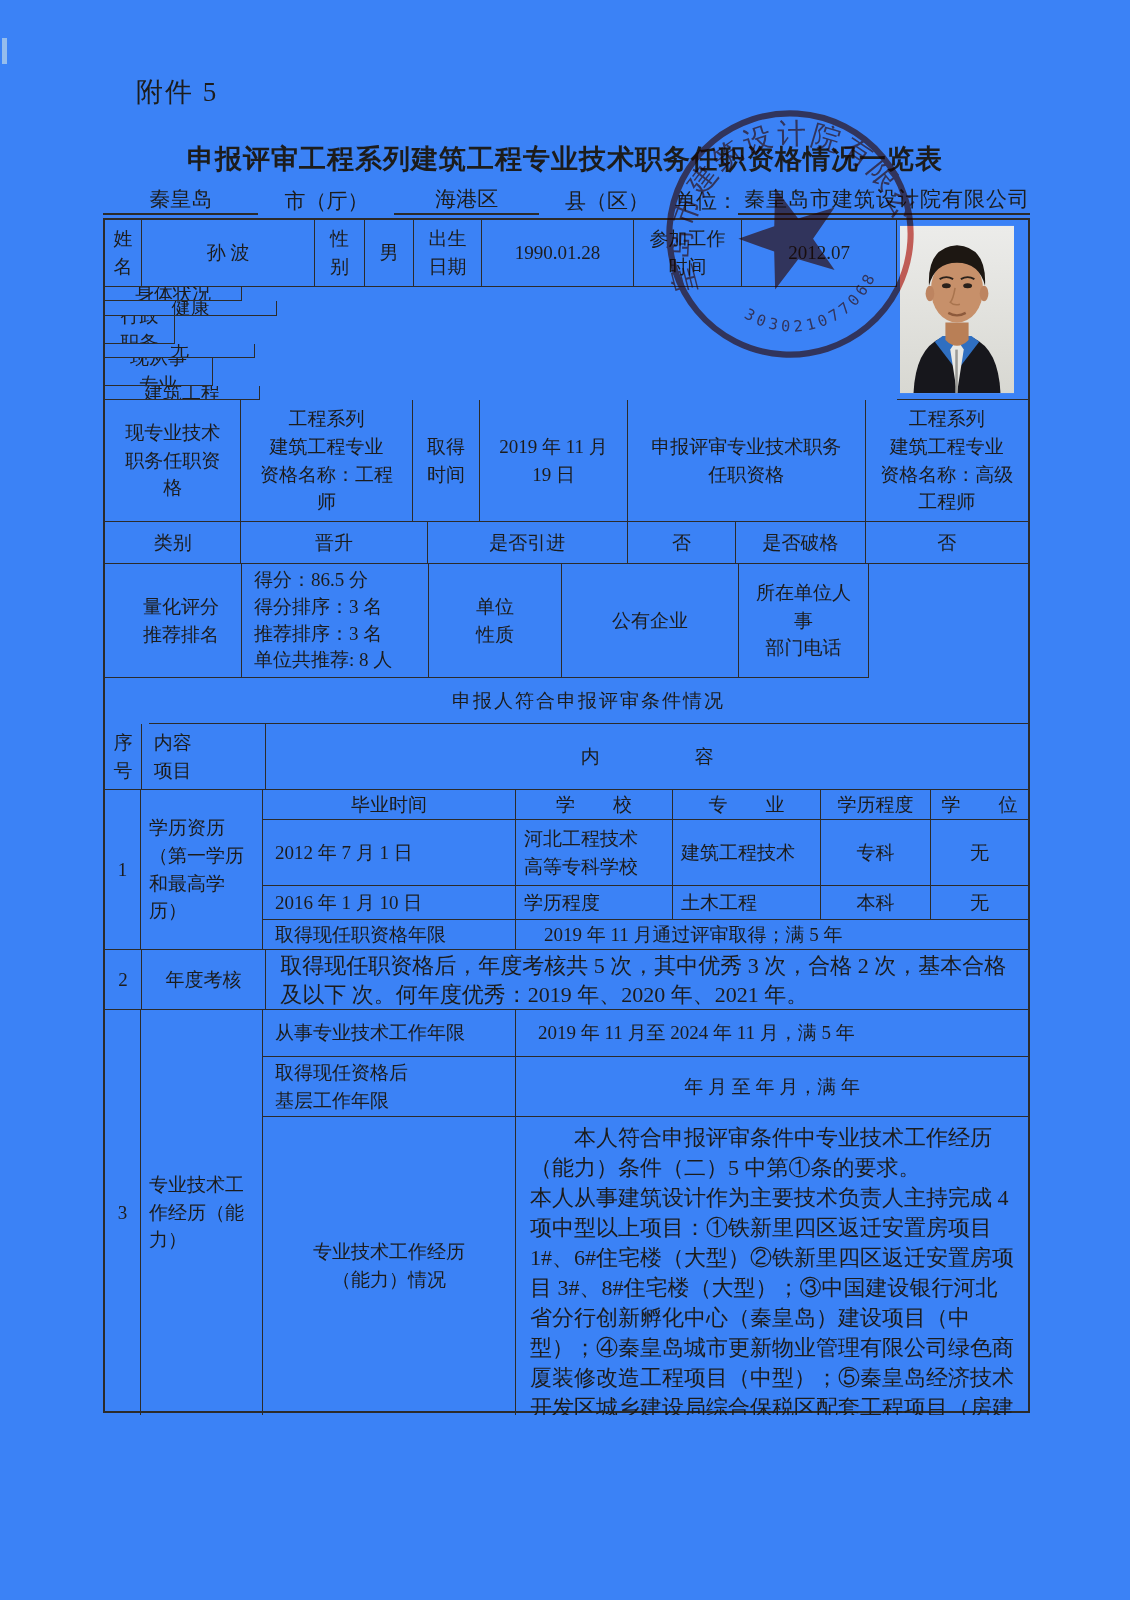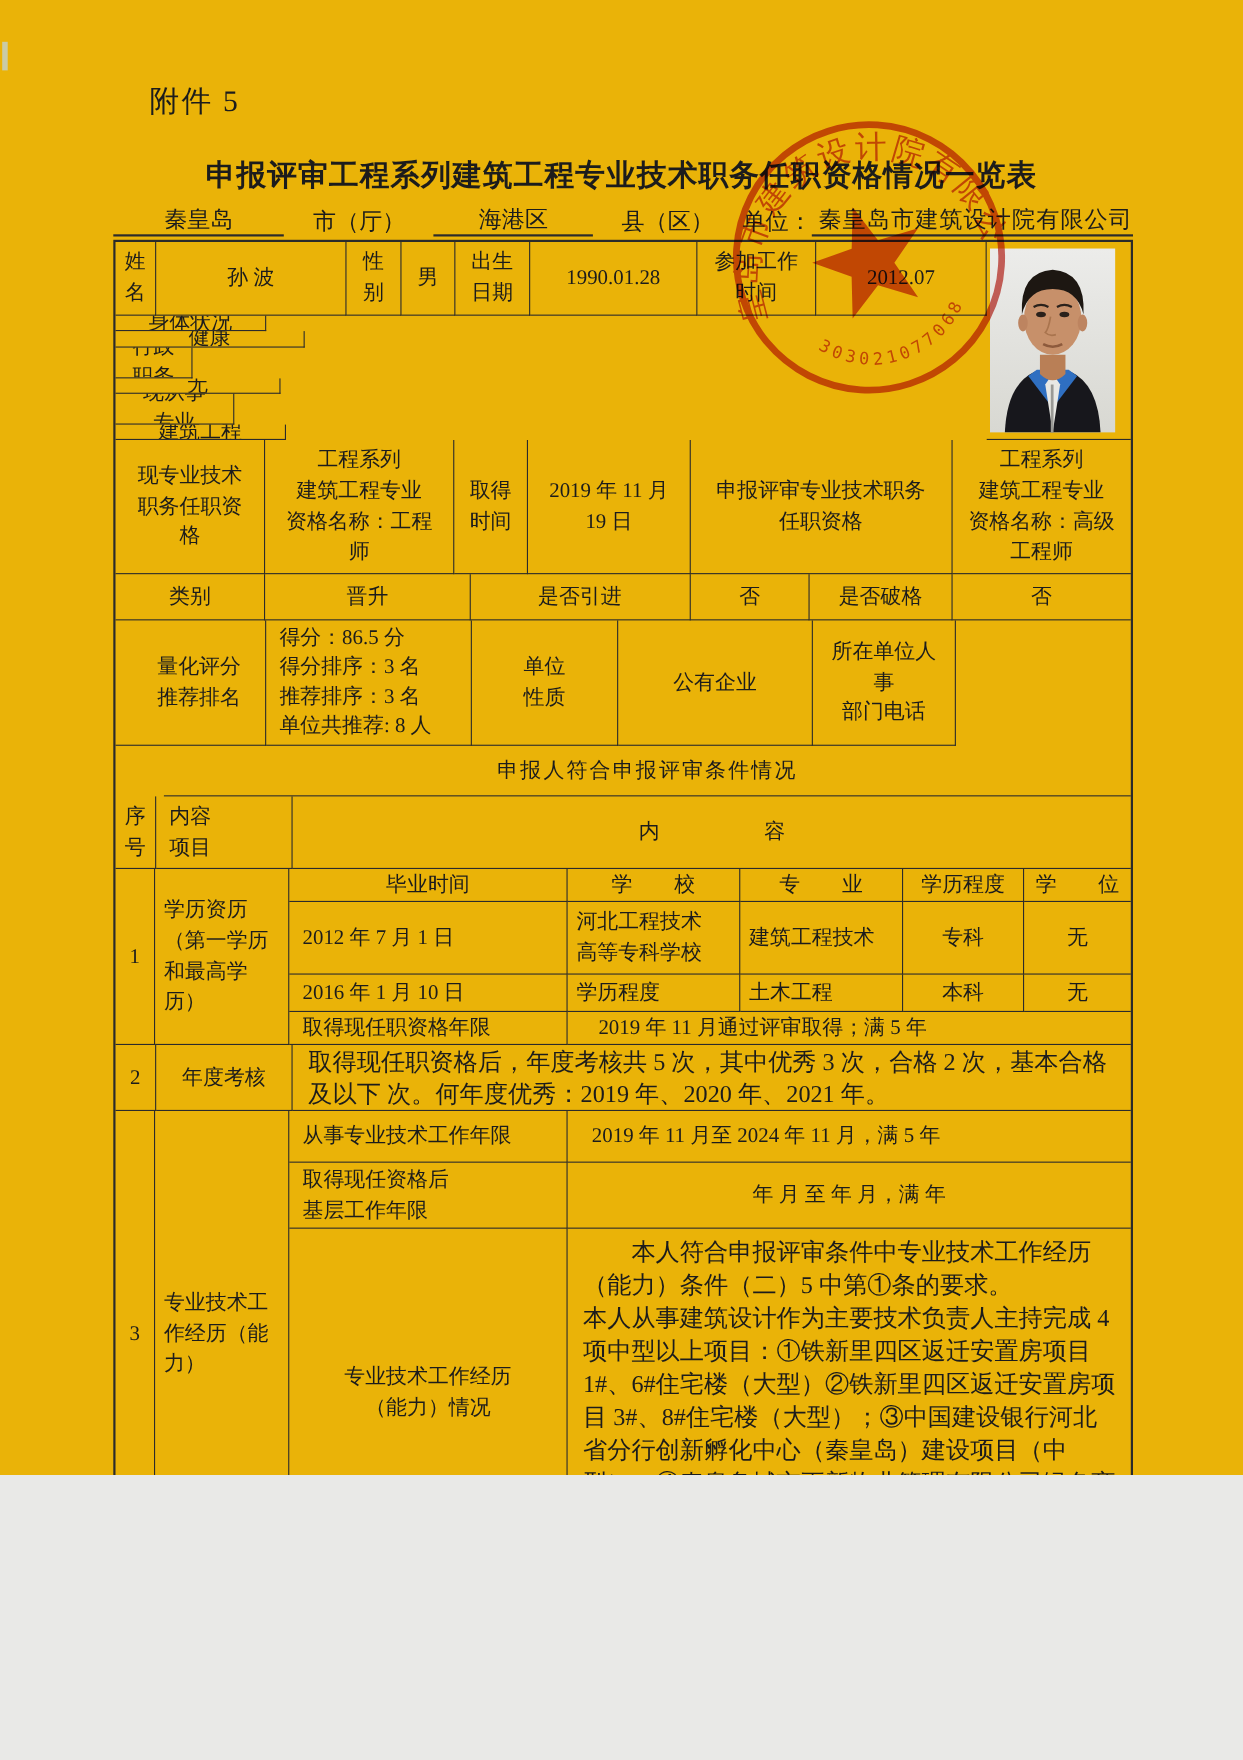--- a/index.html
+++ b/index.html
@@ -1,16 +1,16 @@
 <!DOCTYPE html>
 <html><head>
 <meta charset="utf-8">
 <style>
   html,body{margin:0;padding:0;background:#e9e9e7;}
-  .page{position:relative;width:1130px;height:1341px;background:#eab308;margin:0 auto;
+  .page{position:relative;width:1130px;height:1600px;background:#3b82f6;margin:0 auto;
         font-family:"Liberation Serif","DejaVu Serif",serif;color:#1c1c1c;overflow:hidden;}
   .attach{position:absolute;left:136px;top:74px;font-size:27px;letter-spacing:2px;}
   .title{position:absolute;left:0;top:141px;width:1130px;text-align:center;
          font-family:"Liberation Sans","DejaVu Sans",sans-serif;
          font-weight:700;font-size:27px;letter-spacing:1px;}
   .region{position:absolute;left:103px;top:185px;width:927px;display:flex;
           align-items:flex-end;font-size:21px;white-space:nowrap;}
   .region .u{border-bottom:2px solid #2b2b2b;text-align:center;}
   .region .u.city{width:170px;}
   .region .u.dist{width:158px;margin-left:26px;}

